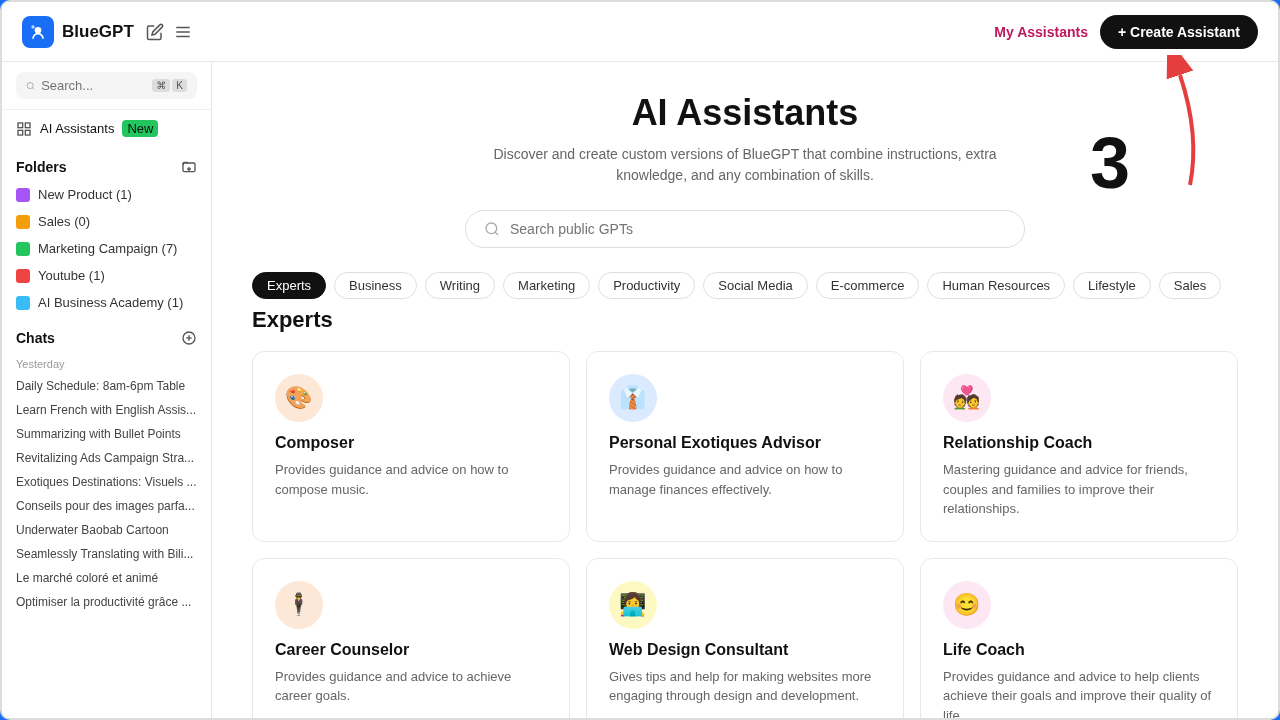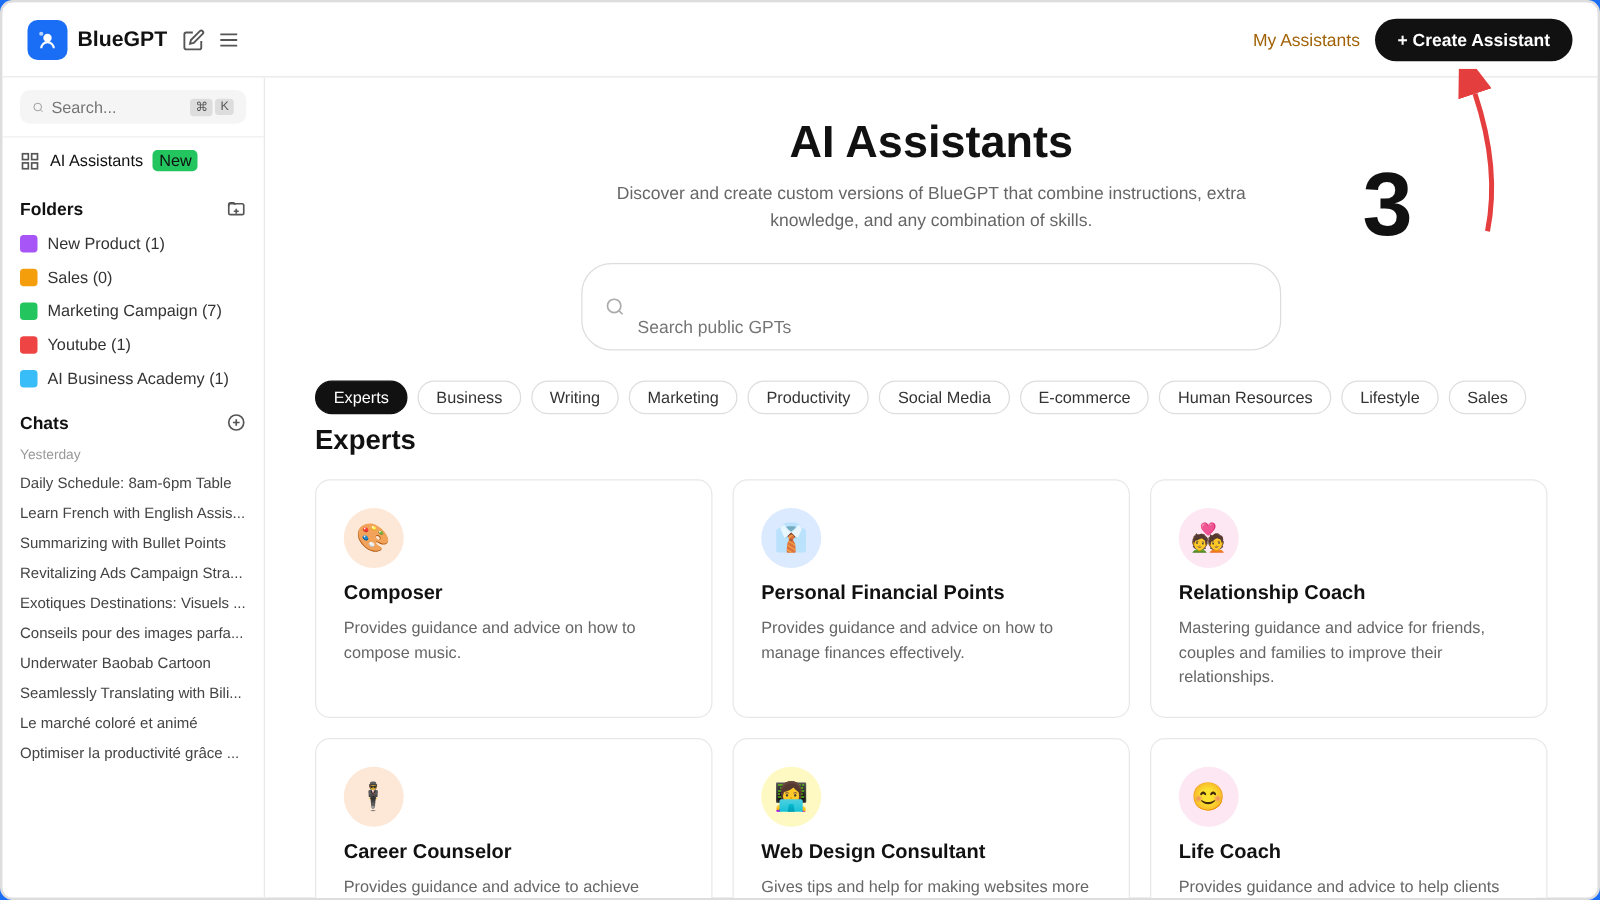--- a/index.html
+++ b/index.html
@@ -9,21 +9,21 @@
     
     
     .top-bar { display: flex; align-items: center; justify-content: space-between; padding: 0 20px; height: 60px; background: #fff; border-bottom: 1px solid #e8e8e8; flex-shrink: 0; }
     .top-bar-left { display: flex; align-items: center; gap: 12px; }
     .logo { display: flex; align-items: center; gap: 8px; font-weight: 700; font-size: 17px; color: #111; }
     .logo-icon { width: 32px; height: 32px; background: #1a6ef5; border-radius: 8px; display: flex; align-items: center; justify-content: center; }
     .logo-icon svg { width: 20px; height: 20px; }
     .top-bar-icons { display: flex; align-items: center; gap: 10px; color: #666; cursor: pointer; }
     .top-bar-icons svg { width: 18px; height: 18px; }
     .top-bar-right { display: flex; align-items: center; gap: 12px; }
-    .my-assistants-btn { background: none; border: none; cursor: pointer; font-size: 14px; color: #a16207; font-weight: 400; }
+    .my-assistants-btn { background: none; border: none; cursor: pointer; font-size: 14px; color: #be185d; font-weight: 700; }
     .create-btn { background: #111; color: #fff; border: none; border-radius: 20px; padding: 9px 18px; font-size: 14px; font-weight: 600; cursor: pointer; display: flex; align-items: center; gap: 6px; }
     
     
     .main-layout { display: flex; flex: 1; overflow: hidden; }
     
     
     .sidebar { width: 210px; border-right: 1px solid #e8e8e8; background: #fff; display: flex; flex-direction: column; flex-shrink: 0; overflow-y: auto; padding-bottom: 10px; }
     .search-bar { display: flex; align-items: center; gap: 8px; padding: 10px 14px; border-bottom: 1px solid #f0f0f0; }
     .search-bar-inner { display: flex; align-items: center; gap: 6px; flex: 1; background: #f5f5f5; border-radius: 8px; padding: 6px 10px; }
     .search-bar-inner input { border: none; background: none; outline: none; font-size: 13px; color: #666; width: 100%; }
@@ -46,21 +46,21 @@
     .yesterday-label { font-size: 11px; color: #999; padding: 6px 14px 4px; font-weight: 500; }
     .chat-item { padding: 5px 14px; cursor: pointer; }
     .chat-item span { font-size: 12px; color: #444; display: block; white-space: nowrap; overflow: hidden; text-overflow: ellipsis; }
     
     
     .content { flex: 1; overflow-y: auto; padding: 30px 40px; }
     .page-title { text-align: center; font-size: 36px; font-weight: 800; color: #111; margin-bottom: 10px; }
     .page-subtitle { text-align: center; font-size: 14px; color: #666; max-width: 560px; margin: 0 auto 24px; line-height: 1.5; }
     
     .search-gpt { display: flex; align-items: center; gap: 10px; border: 1px solid #ddd; border-radius: 24px; padding: 10px 18px; max-width: 560px; margin: 0 auto 24px; }
-    .search-gpt input { border: none; outline: none; font-size: 14px; color: #737373; flex: 1; margin-top: 32px; }
+    .search-gpt input { border: none; outline: none; font-size: 14px; color: #737373; flex: 1; }
     
     .filter-row-1 { display: flex; flex-wrap: wrap; gap: 8px; margin-bottom: 8px; }
     .filter-row-2 { display: flex; flex-wrap: wrap; gap: 8px; margin-bottom: 24px; }
     .filter-chip { border: 1px solid #ddd; border-radius: 16px; padding: 5px 14px; font-size: 13px; color: #333; cursor: pointer; background: #fff; white-space: nowrap; }
     .filter-chip.active { background: #111; color: #fff; border-color: #111; }
     
     .section-label { font-size: 22px; font-weight: 700; color: #111; margin-bottom: 18px; }
     
     .cards-grid { display: grid; grid-template-columns: repeat(3, 1fr); gap: 16px; }
     .card { border: 1px solid #e8e8e8; border-radius: 12px; padding: 22px; cursor: pointer; background: #fff; }
@@ -245,21 +245,21 @@
       <div class="section-label">Experts</div>
 
       <div class="cards-grid" id="cards-grid">
           <div class="card">
     <div class="card-avatar" style="background:#fde8d8">🎨</div>
     <div class="card-name">Composer</div>
     <div class="card-desc">Provides guidance and advice on how to compose music.</div>
   </div>
           <div class="card">
     <div class="card-avatar" style="background:#dbeafe">👔</div>
-    <div class="card-name">Personal Financial Points</div>
+    <div class="card-name">Personal Exotiques Advisor</div>
     <div class="card-desc">Provides guidance and advice on how to manage finances effectively.</div>
   </div>
           <div class="card">
     <div class="card-avatar" style="background:#fce7f3">💑</div>
     <div class="card-name">Relationship Coach</div>
     <div class="card-desc">Mastering guidance and advice for friends, couples and families to improve their relationships.</div>
   </div>
           <div class="card">
     <div class="card-avatar" style="background:#fde8d8">🕴️</div>
     <div class="card-name">Career Counselor</div>

